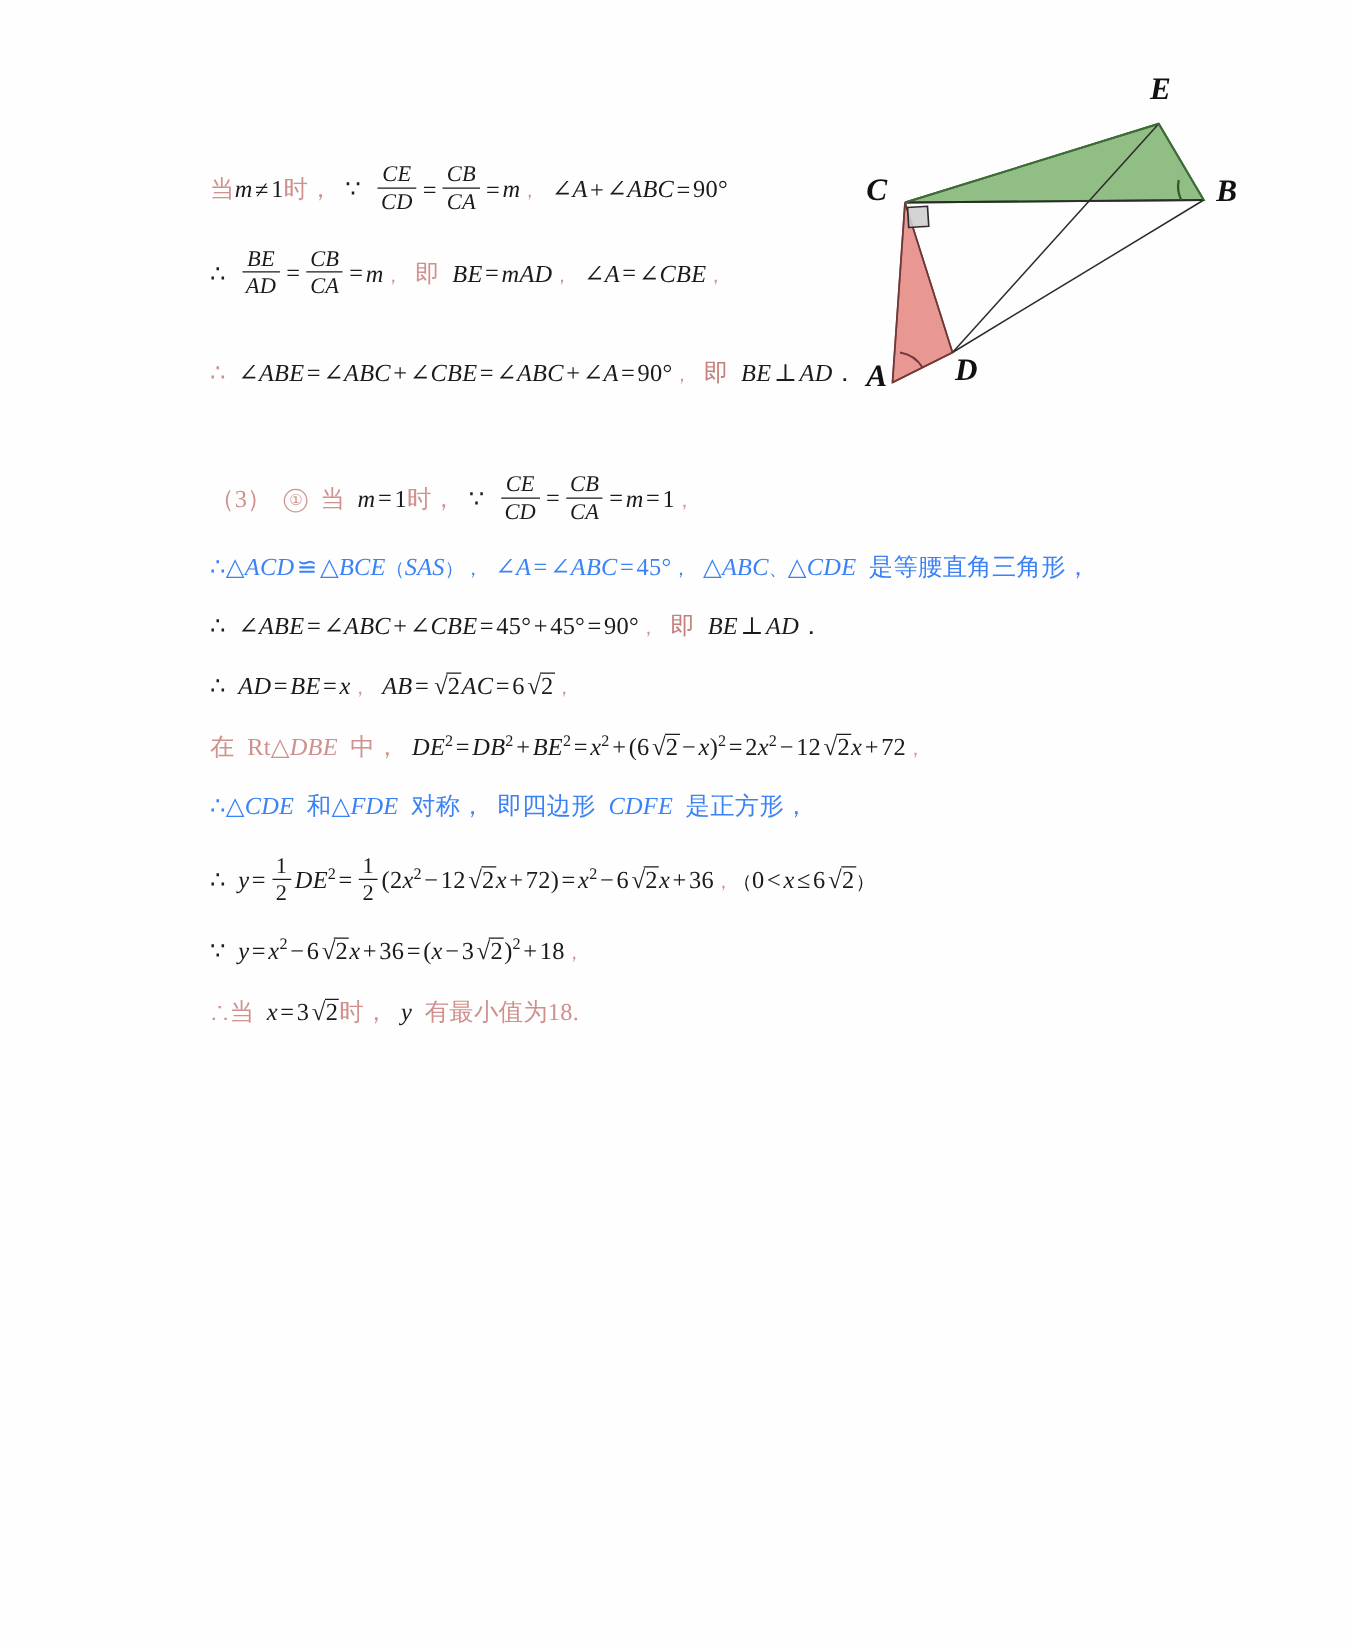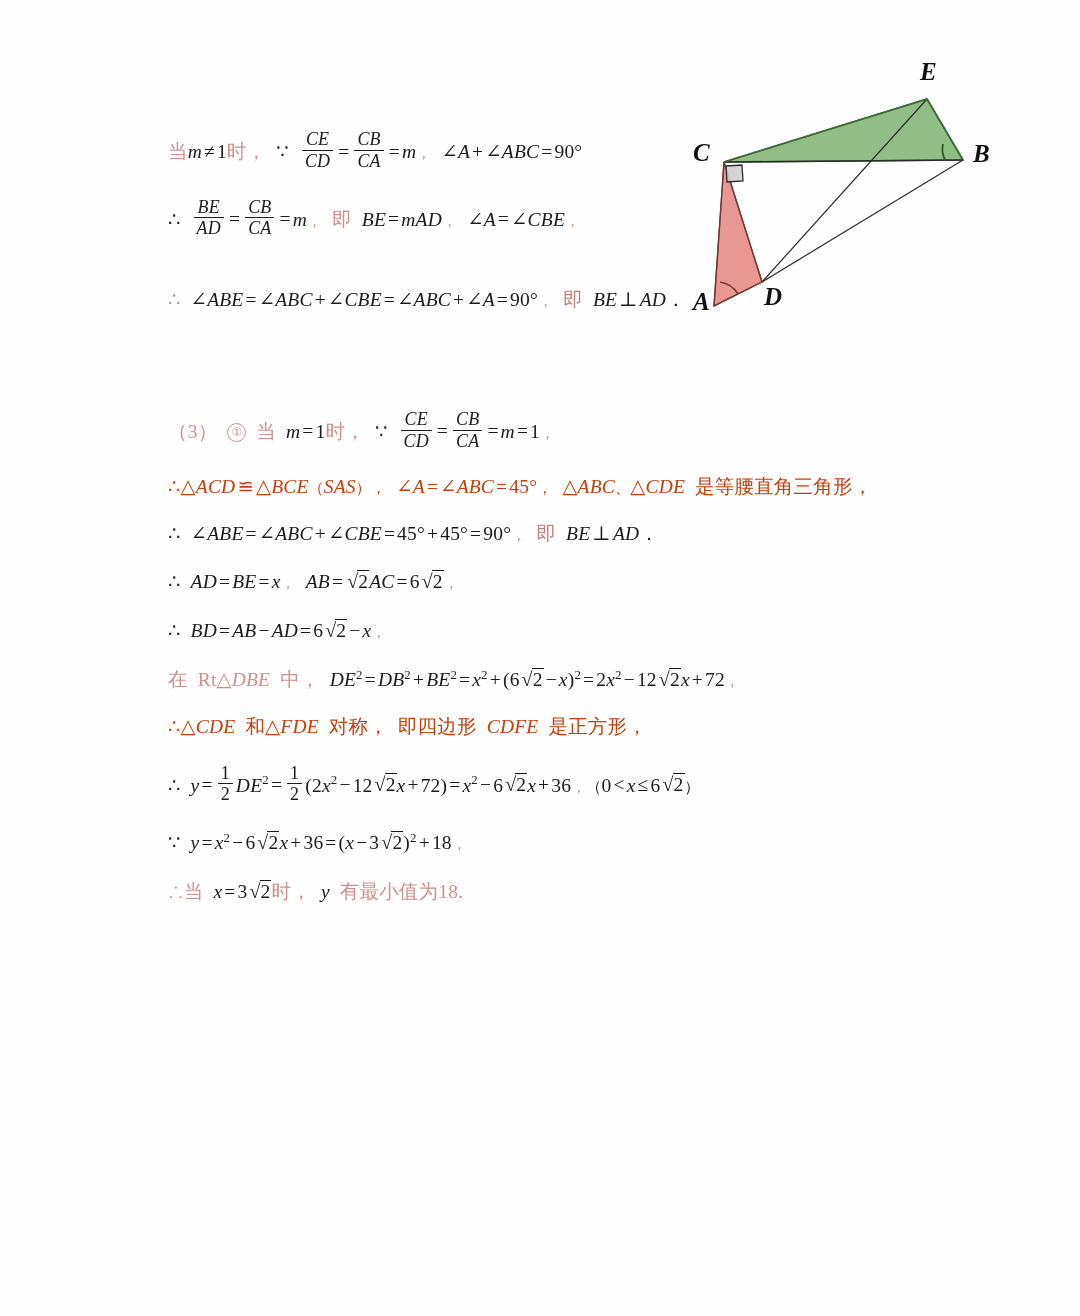--- a/index.html
+++ b/index.html
@@ -32,26 +32,26 @@
   .line {
     display: block;
     white-space: nowrap;
     font-size: 19.5px;
     line-height: 1.0;
     color: #1b1b1b;
     margin-bottom: 27px;
     letter-spacing: 0.2px;
   }
   .line.gap-lg { margin-bottom: 52px; }
-  .line.gap-xl { margin-bottom: 100px; }
+  .line.gap-xl { margin-bottom: 68px; }
 
   
   .cn, .rose { color: #cf918d; }
   .rose-deep { color: #c4807c; }
-  .allrose { color: #c2410c; }
+  .allrose { color: #3b82f6; }
 
   
   .mi { font-style: italic; font-family: "Liberation Serif", "DejaVu Serif", serif; }
   .mn { font-style: normal; }
   .op { font-style: normal; padding: 0 2px; }
   .sp { display: inline-block; width: 10px; }
   .sp-lg { display: inline-block; width: 20px; }
 
   
   .cjkpunc { font-family: "DejaVu Sans", sans-serif; font-size: 15px; }
@@ -146,23 +146,20 @@
 
     <div class="line">
       <span>∴</span><span class="sp"></span><span class="mi"><span>∠</span>ABE</span><span class="op">=</span><span class="mi"><span>∠</span>ABC</span><span class="op">+</span><span class="mi"><span>∠</span>CBE</span><span class="op">=</span><span class="mn">45°</span><span class="op">+</span><span class="mn">45°</span><span class="op">=</span><span class="mn">90°</span><span class="cn cjkpunc">，</span><span class="sp"></span><span class="rose-deep">即</span><span class="sp"></span><span class="mi">BE</span><span class="op">⊥</span><span class="mi">AD</span><span>．</span>
     </div>
 
 
     <div class="line">
       <span>∴</span><span class="sp"></span><span class="mi">AD</span><span class="op">=</span><span class="mi">BE</span><span class="op">=</span><span class="mi">x</span><span class="cn cjkpunc">，</span><span class="sp"></span><span class="mi">AB</span><span class="op">=</span><span class="sqrt"><span class="rad">√</span><span class="rand mn">2</span></span><span class="mi">AC</span><span class="op">=</span><span class="mn">6</span><span class="sqrt"><span class="rad">√</span><span class="rand mn">2</span></span><span class="cn cjkpunc">，</span>
     </div>
 
-    <div class="line">
-      <span>∴</span><span class="sp"></span><span class="mi">BD</span><span class="op">=</span><span class="mi">AB</span><span class="op">−</span><span class="mi">AD</span><span class="op">=</span><span class="mn">6</span><span class="sqrt"><span class="rad">√</span><span class="rand mn">2</span></span><span class="op">−</span><span class="mi">x</span><span class="cn cjkpunc">，</span>
-    </div>
 
     <div class="line">
       <span class="rose">在</span><span class="sp"></span><span class="rose mn">Rt</span><span class="rose mi">△DBE</span><span class="sp"></span><span class="rose">中，</span><span class="sp"></span><span class="mi">DE</span><sup class="exp">2</sup><span class="op">=</span><span class="mi">DB</span><sup class="exp">2</sup><span class="op">+</span><span class="mi">BE</span><sup class="exp">2</sup><span class="op">=</span><span class="mi">x</span><sup class="exp">2</sup><span class="op">+</span><span class="mn">(</span><span class="mn">6</span><span class="sqrt"><span class="rad">√</span><span class="rand mn">2</span></span><span class="op">−</span><span class="mi">x</span><span class="mn">)</span><sup class="exp">2</sup><span class="op">=</span><span class="mn">2</span><span class="mi">x</span><sup class="exp">2</sup><span class="op">−</span><span class="mn">12</span><span class="sqrt"><span class="rad">√</span><span class="rand mn">2</span></span><span class="mi">x</span><span class="op">+</span><span class="mn">72</span><span class="cn cjkpunc">，</span>
     </div>
 
 
     <div class="line allrose">
       <span>∴</span><span class="mi">△CDE</span><span class="sp"></span><span>和</span><span class="mi">△FDE</span><span class="sp"></span><span>对称，</span><span class="sp"></span><span>即四边形</span><span class="sp"></span><span class="mi">CDFE</span><span class="sp"></span><span>是正方形，</span>
     </div>
 

